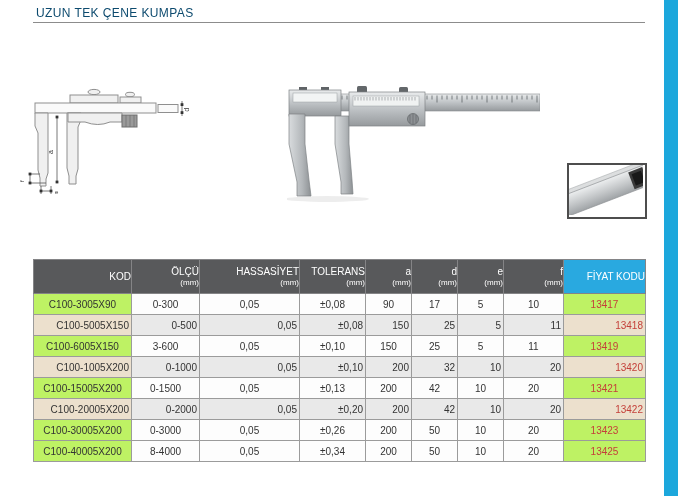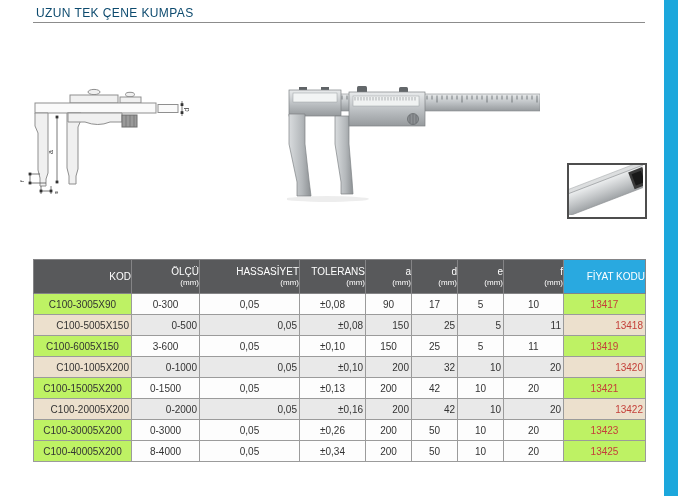--- a/index.html
+++ b/index.html
@@ -331,21 +331,21 @@
           <td>200</td>
           <td>42</td>
           <td>10</td>
           <td>20</td>
           <td class="col-fiyat">13421</td>
         </tr>
         <tr class="even">
           <td class="col-kod">C100-20005X200</td>
           <td>0-2000</td>
           <td>0,05</td>
-          <td>±0,16</td>
+          <td>±0,20</td>
           <td>200</td>
           <td>42</td>
           <td>10</td>
           <td>20</td>
           <td class="col-fiyat">13422</td>
         </tr>
         <tr class="odd">
           <td class="col-kod">C100-30005X200</td>
           <td>0-3000</td>
           <td>0,05</td>

